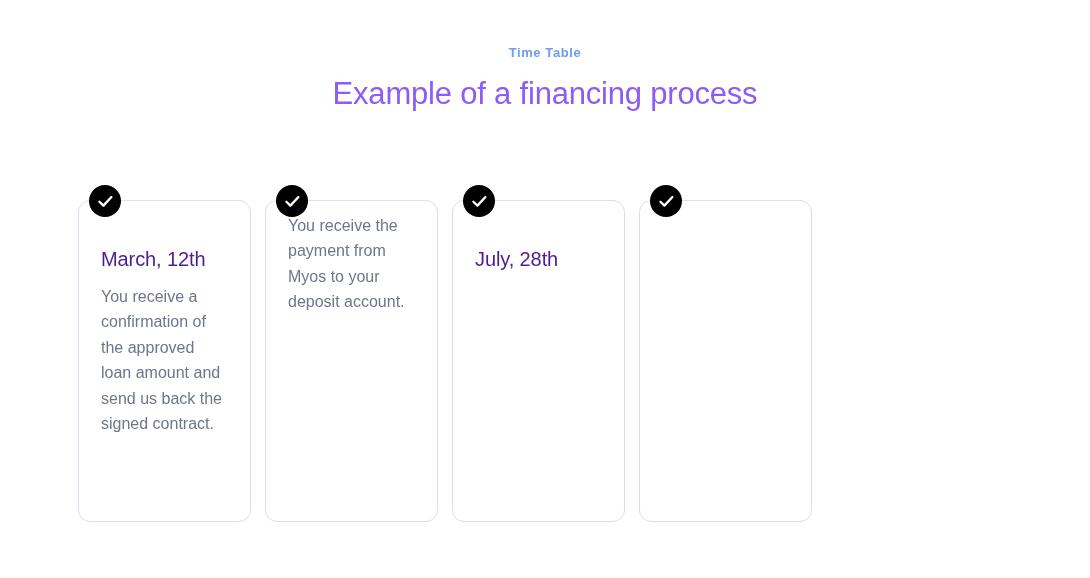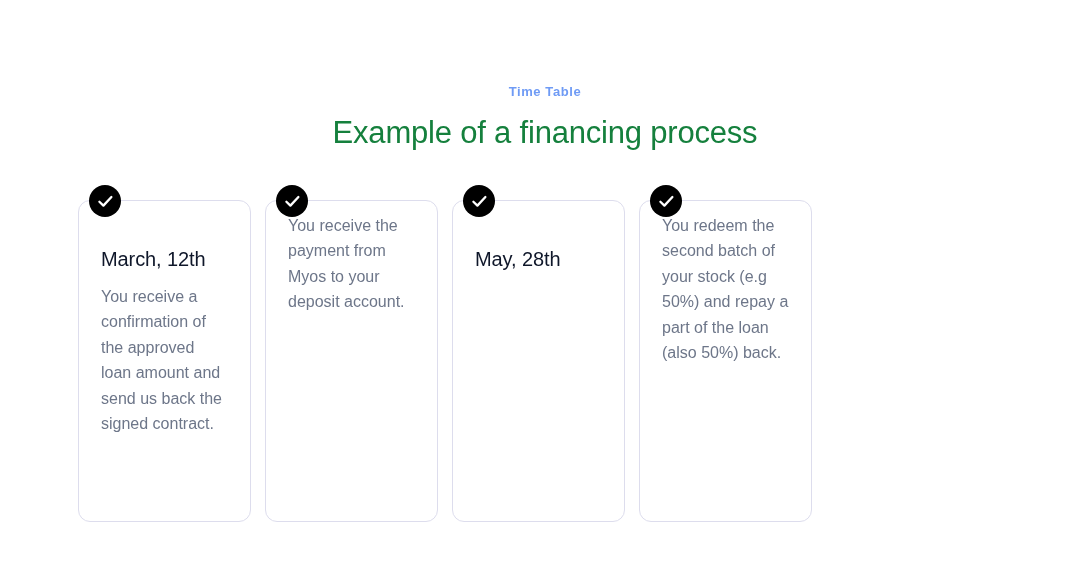--- a/index.html
+++ b/index.html
@@ -16,34 +16,34 @@
 
   .page {
     position: relative;
     width: 1090px;
     height: 578px;
   }
 
   
   .header {
     text-align: center;
-    padding-top: 83px;
+    padding-top: 44px;
   }
   .eyebrow {
     font-size: 13px;
     font-weight: bold;
     color: #6f9bf5;
     letter-spacing: 0.6px;
     line-height: 18px;
     margin: 0;
   }
   .headline {
     font-size: 31px;
     font-weight: 400;
-    color: #15803d;
+    color: #8b5cf6;
     letter-spacing: -0.2px;
     line-height: 40px;
     margin: 12px 0 0 0;
   }
 
   
   .cards {
     position: absolute;
     left: 78px;
     top: 200px;
@@ -76,21 +76,21 @@
     align-items: center;
     justify-content: center;
   }
   .badge svg {
     display: block;
   }
 
   .card-title {
     font-size: 20px;
     font-weight: 400;
-    color: #0f172a;
+    color: #4c1d95;
     letter-spacing: -0.1px;
     line-height: 26px;
     margin: 45px 0 0 0;
   }
 
   .card-body {
     font-size: 16px;
     font-weight: 400;
     color: #6d7689;
     line-height: 25.4px;
@@ -127,27 +127,26 @@
       </div>
       <div class="card-body">You receive the payment from Myos to your deposit account.</div>
     </div>
 
     <div class="card">
       <div class="badge">
         <svg width="17" height="17" viewBox="0 0 17 17" aria-hidden="true">
           <path d="M2.4 8.7 L6.4 12.6 L14.4 4.0" fill="none" stroke="#ffffff" stroke-width="2.3" stroke-linecap="round" stroke-linejoin="round"></path>
         </svg>
       </div>
-      <div class="card-title">May, 28th</div>
+      <div class="card-title">July, 28th</div>
     </div>
 
     <div class="card">
       <div class="badge">
         <svg width="17" height="17" viewBox="0 0 17 17" aria-hidden="true">
           <path d="M2.4 8.7 L6.4 12.6 L14.4 4.0" fill="none" stroke="#ffffff" stroke-width="2.3" stroke-linecap="round" stroke-linejoin="round"></path>
         </svg>
       </div>
-      <div class="card-body">You redeem the second batch of your stock (e.g 50%) and repay a part of the loan (also 50%) back.</div>
     </div>
 
 
   </div>
 </div>
 
 </body></html>

